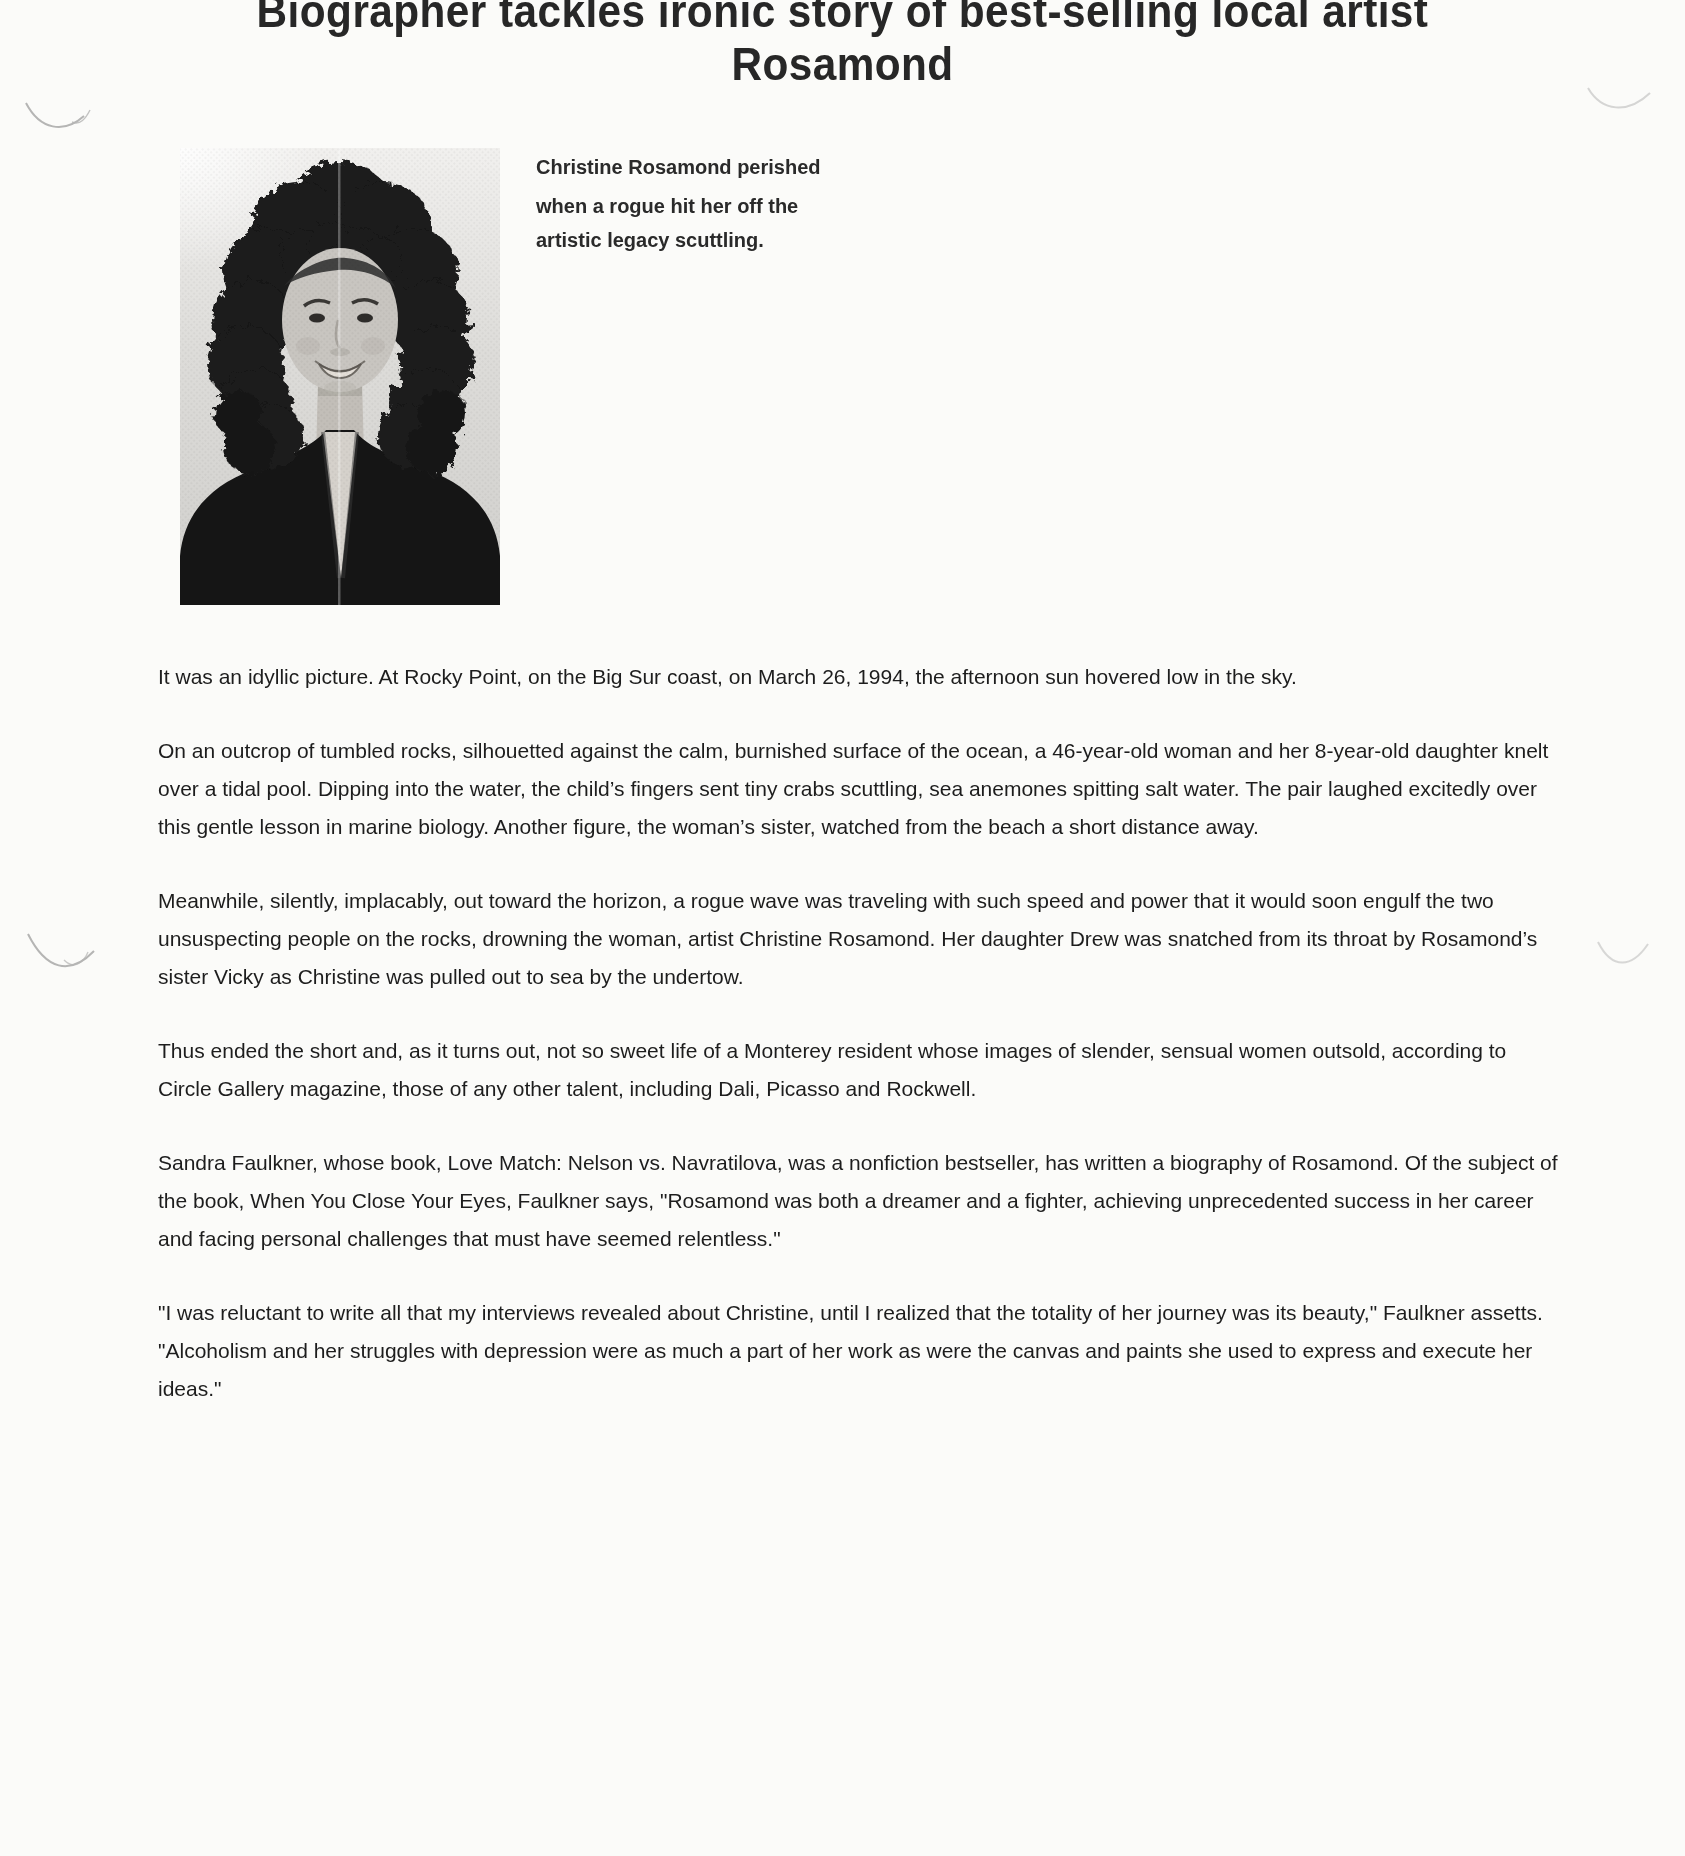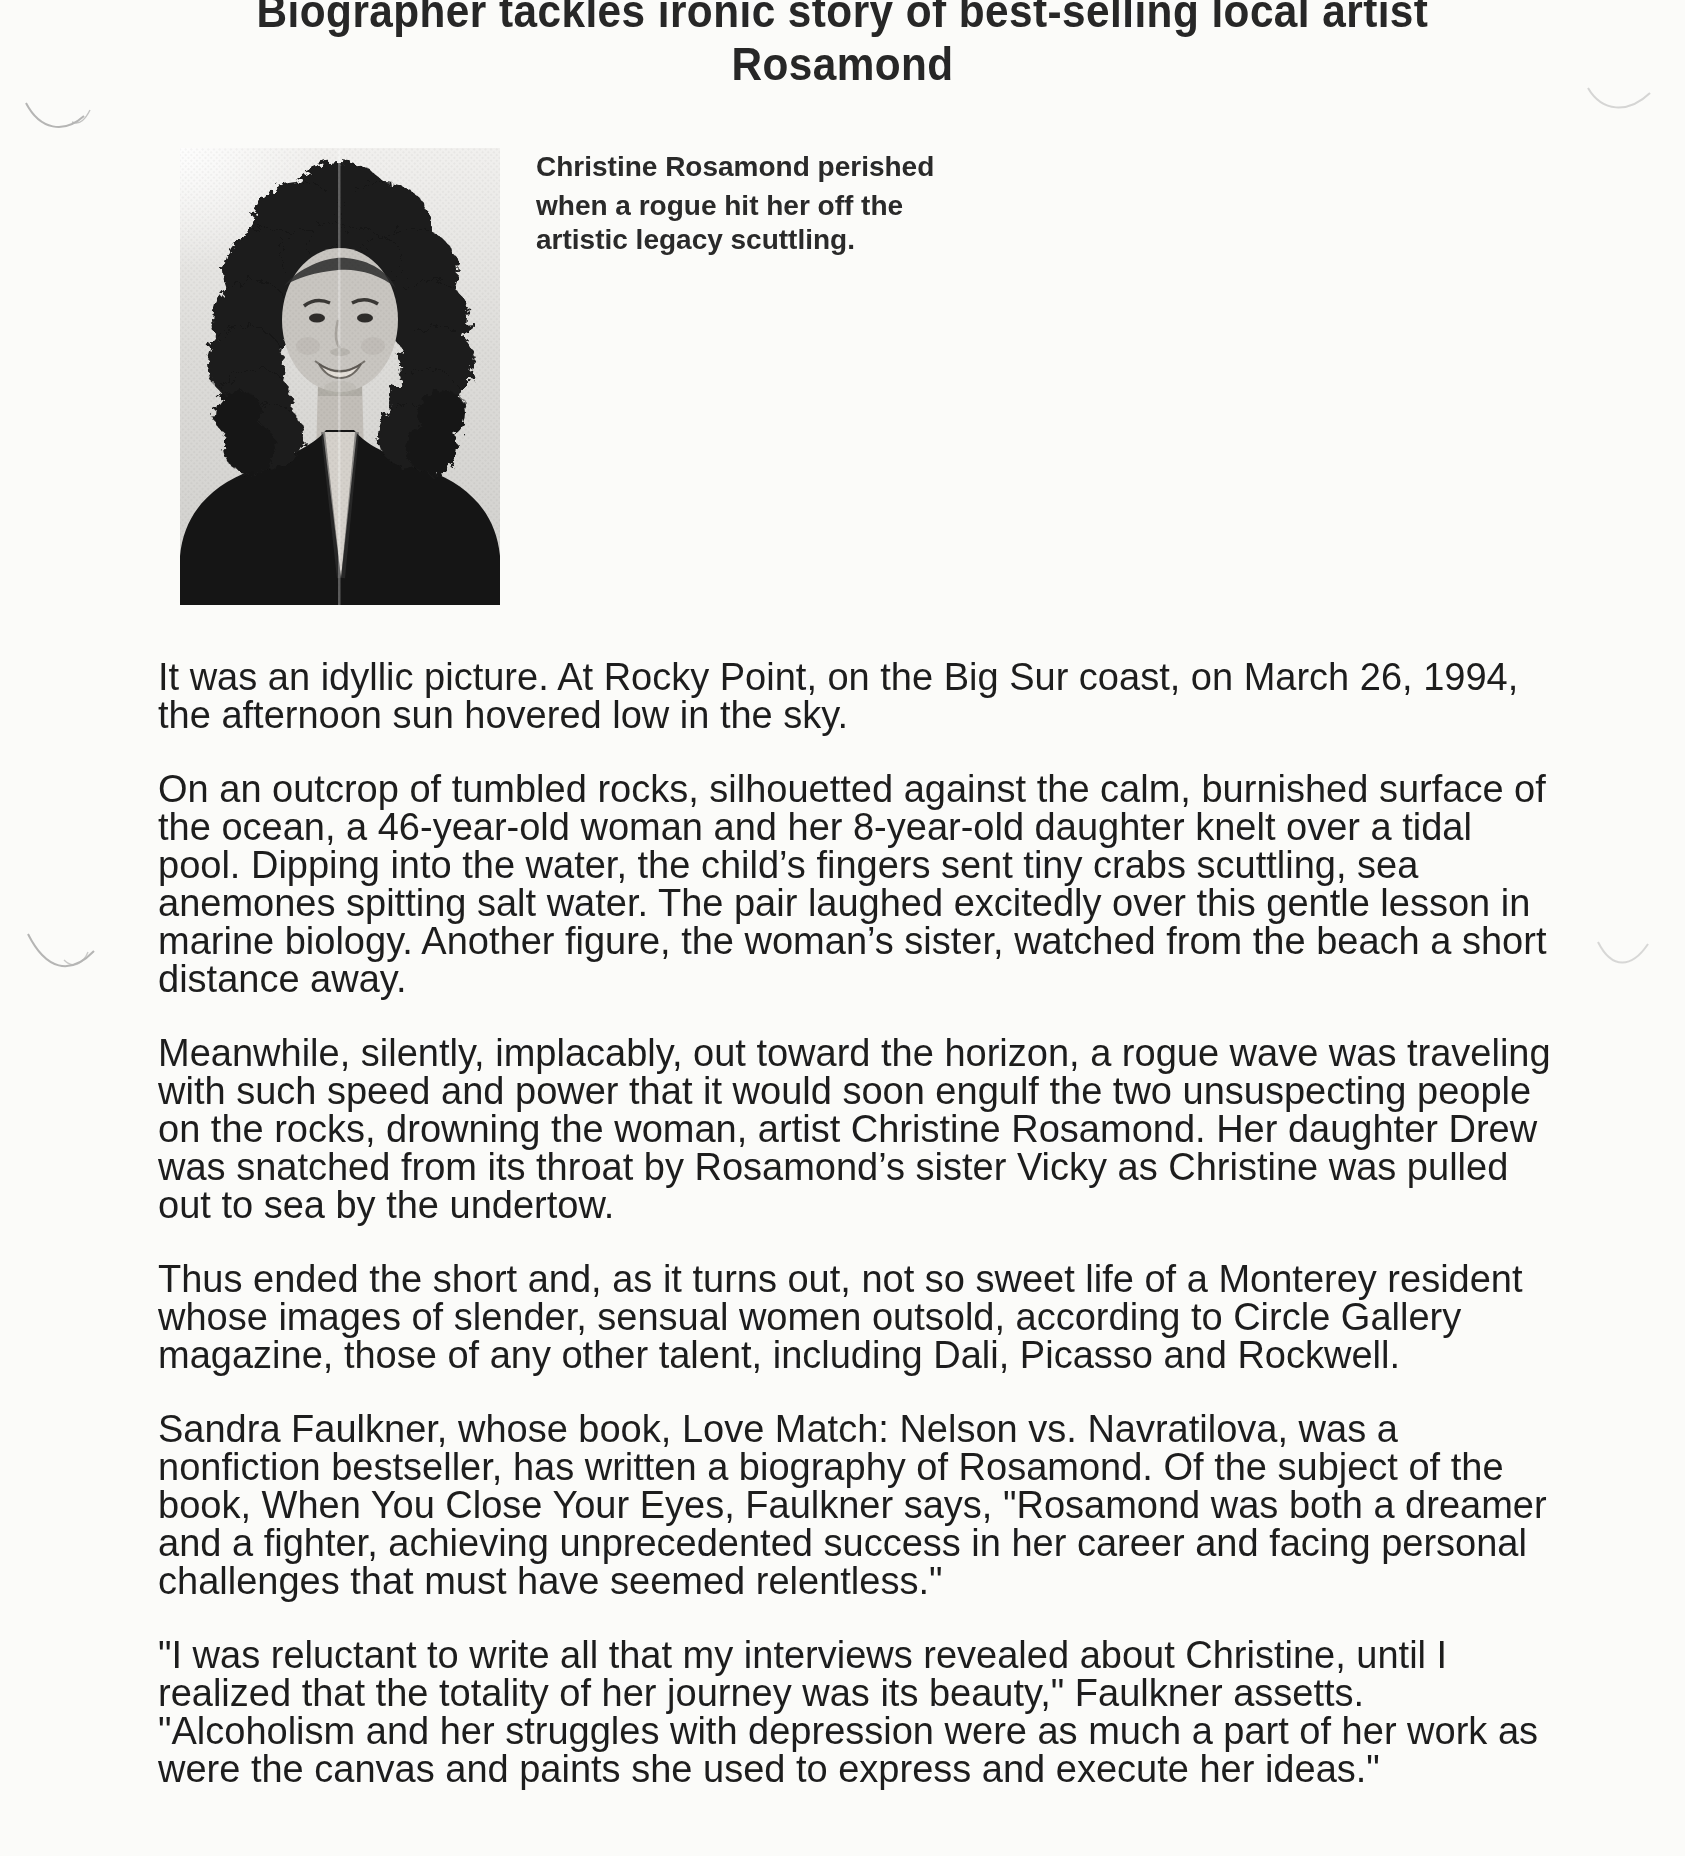--- a/index.html
+++ b/index.html
@@ -36,33 +36,33 @@
     width: 320px; height: 457px;
   }
   .photo svg { display: block; width: 100%; height: 100%; }
 
   
   .caption {
     position: absolute;
     left: 536px; top: 150px;
     width: 470px;
     font-weight: bold;
-    font-size: 28px;
+    font-size: 20px;
     line-height: 34px;
     color: #2a2a2a;
   }
   .cap-line { white-space: nowrap; }
   .cap-line:first-child { margin-bottom: 5px; }
 
   
   .body-col {
     position: absolute;
     left: 158px; top: 658px;
     width: 1400px;
-    font-size: 38px;
+    font-size: 21px;
     line-height: 38px;
     color: #1d1d1d;
   }
   .para { margin: 36px 0 0 0; }
   .para:first-child { margin-top: 0; }
   .italic { }
 
   
   .artifacts {
     position: absolute; inset: 0;

